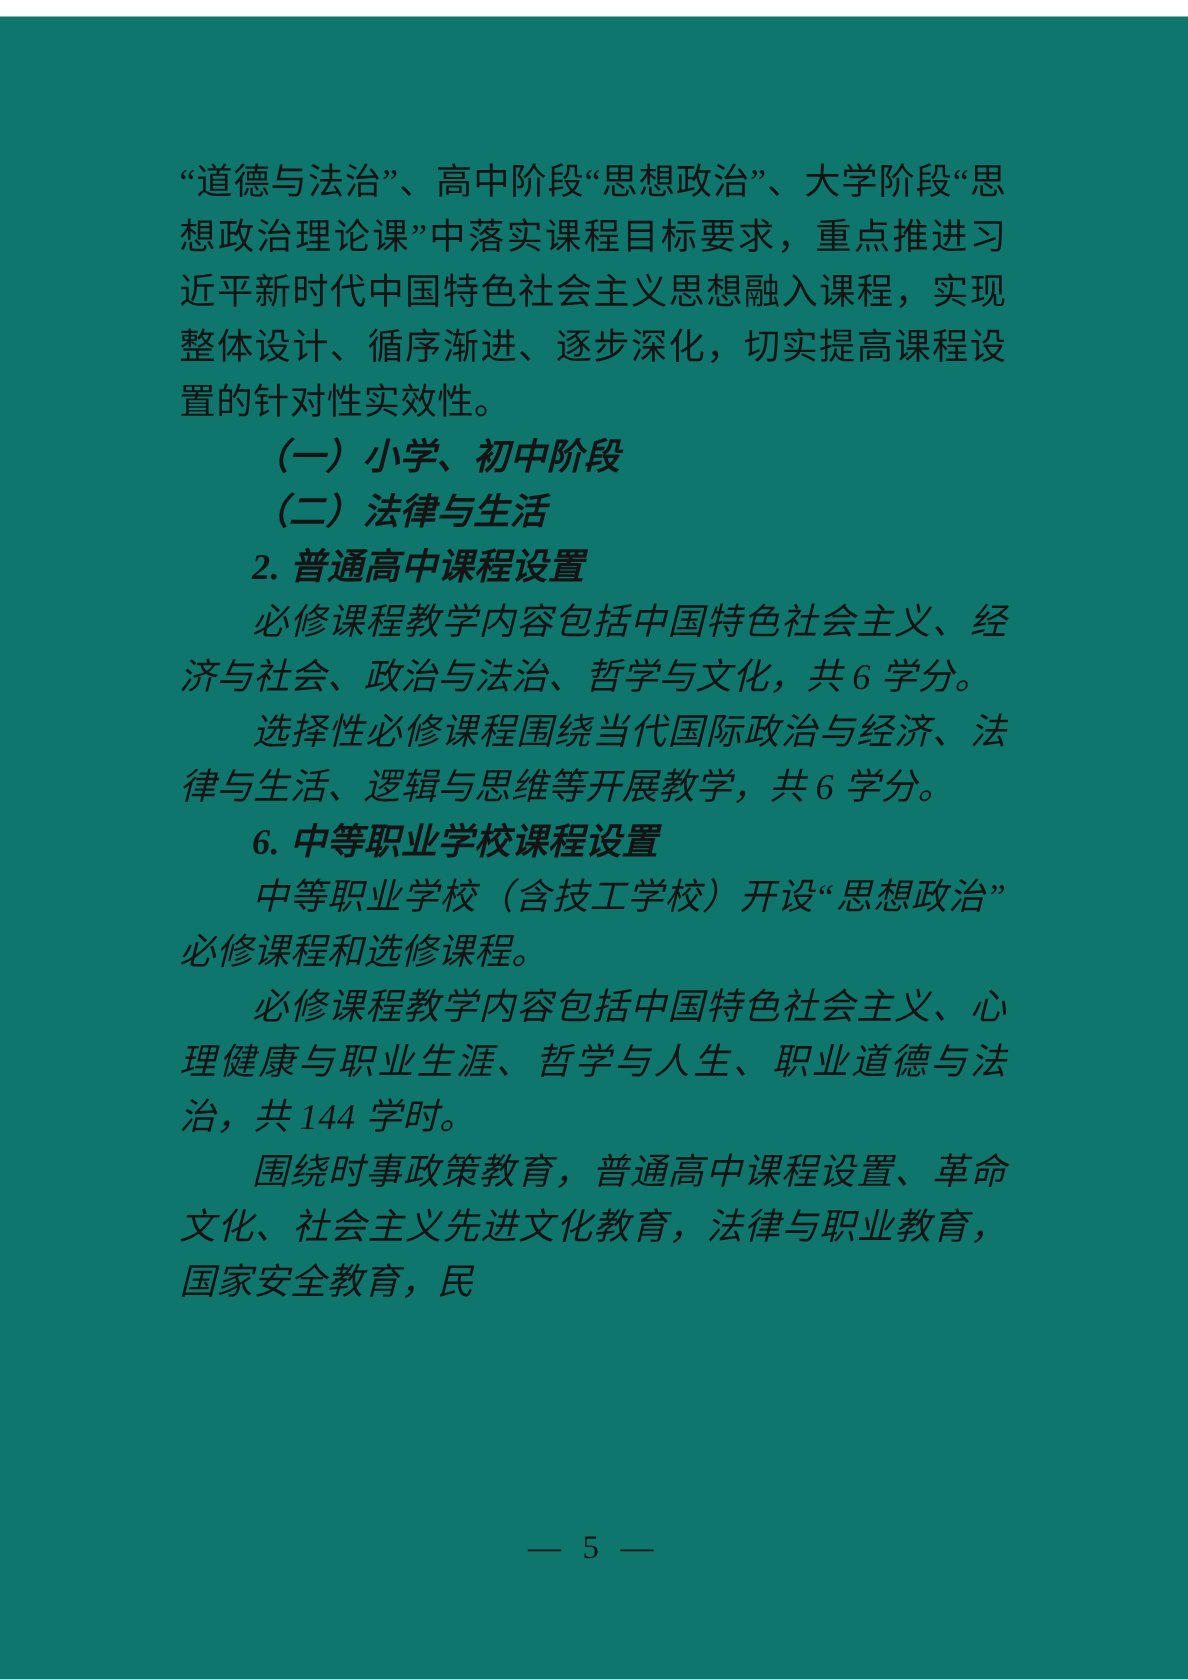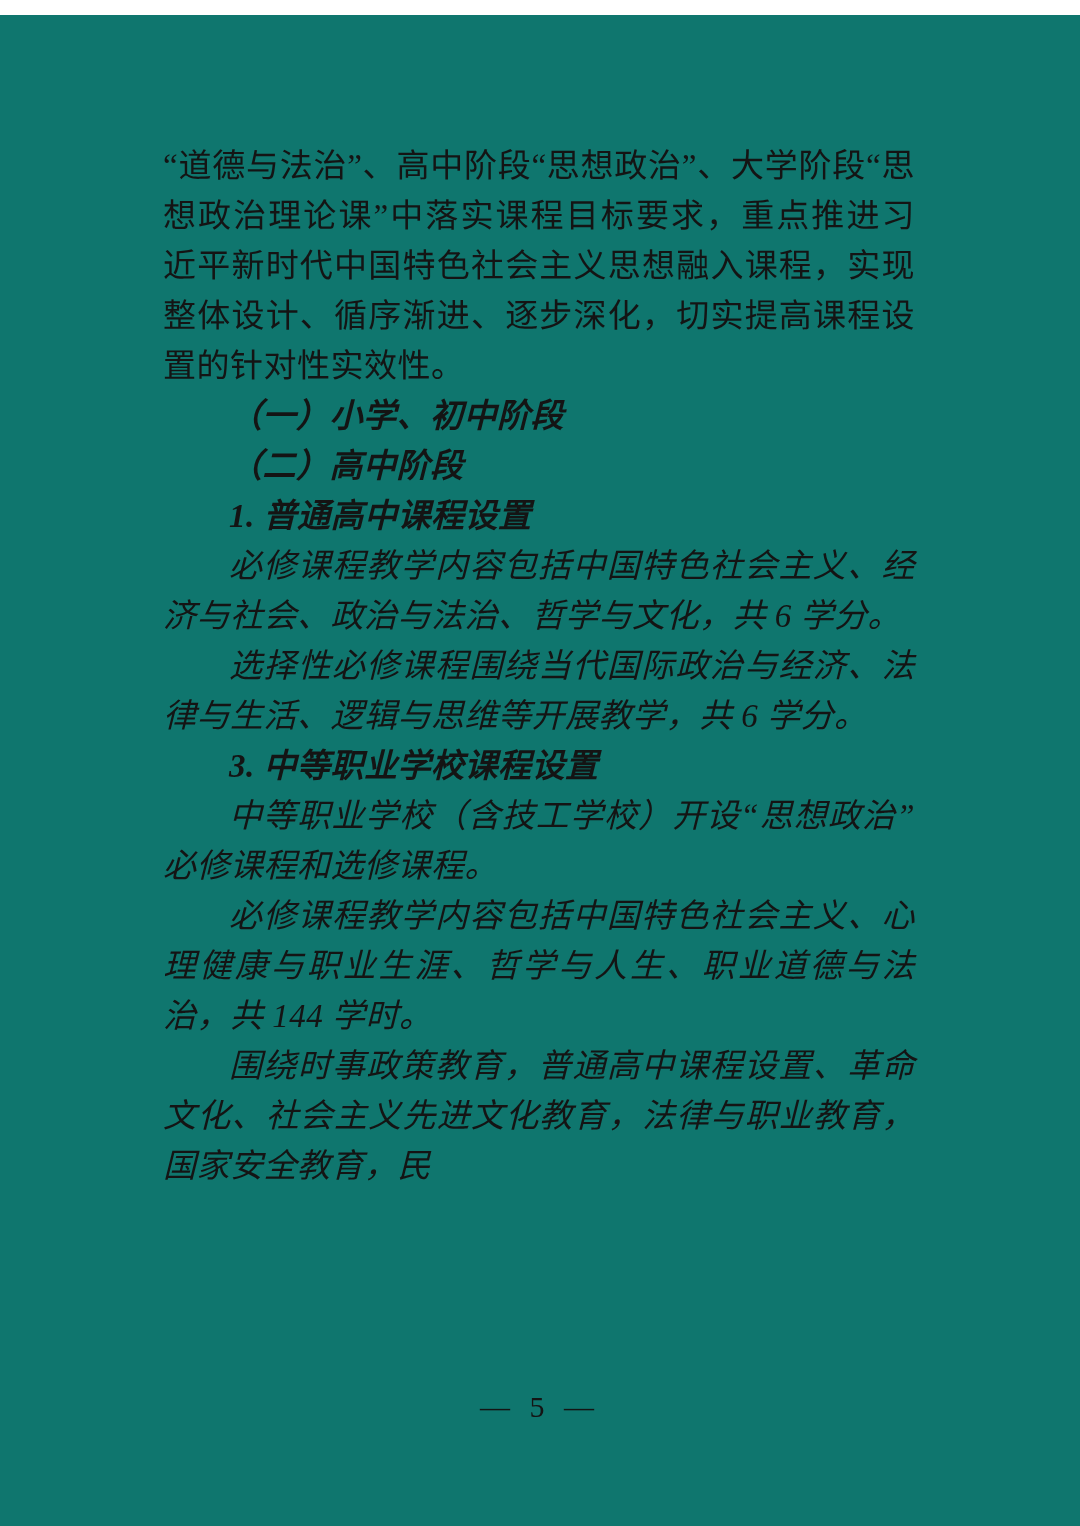--- a/index.html
+++ b/index.html
@@ -48,23 +48,23 @@
     color: #141414;
   }
 </style>
 </head>
 <body>
 
 <div class="page">
   <main class="content">
     <p class="para">“道德与法治”、高中阶段“思想政治”、大学阶段“思想政治理论课”中落实课程目标要求，重点推进习近平新时代中国特色社会主义思想融入课程，实现整体设计、循序渐进、逐步深化，切实提高课程设置的针对性实效性。</p>
     <h3 class="heading indent">（一）小学、初中阶段</h3>
-    <h3 class="heading indent">（二）高中阶段</h3>
-    <h4 class="heading indent">1. 普通高中课程设置</h4>
+    <h3 class="heading indent">（二）法律与生活</h3>
+    <h4 class="heading indent">2. 普通高中课程设置</h4>
     <p class="para indent">必修课程教学内容包括中国特色社会主义、经济与社会、政治与法治、哲学与文化，共 6 学分。</p>
     <p class="para indent">选择性必修课程围绕当代国际政治与经济、法律与生活、逻辑与思维等开展教学，共 6 学分。</p>
-    <h4 class="heading indent">3. 中等职业学校课程设置</h4>
+    <h4 class="heading indent">6. 中等职业学校课程设置</h4>
     <p class="para indent">中等职业学校（含技工学校）开设“思想政治”必修课程和选修课程。</p>
     <p class="para indent">必修课程教学内容包括中国特色社会主义、心理健康与职业生涯、哲学与人生、职业道德与法治，共 144 学时。</p>
     <p class="para indent">围绕时事政策教育，普通高中课程设置、革命文化、社会主义先进文化教育，法律与职业教育，国家安全教育，民</p>
   </main>
   <div class="footer">— 5 —</div>
 </div>
 
 </body></html>

